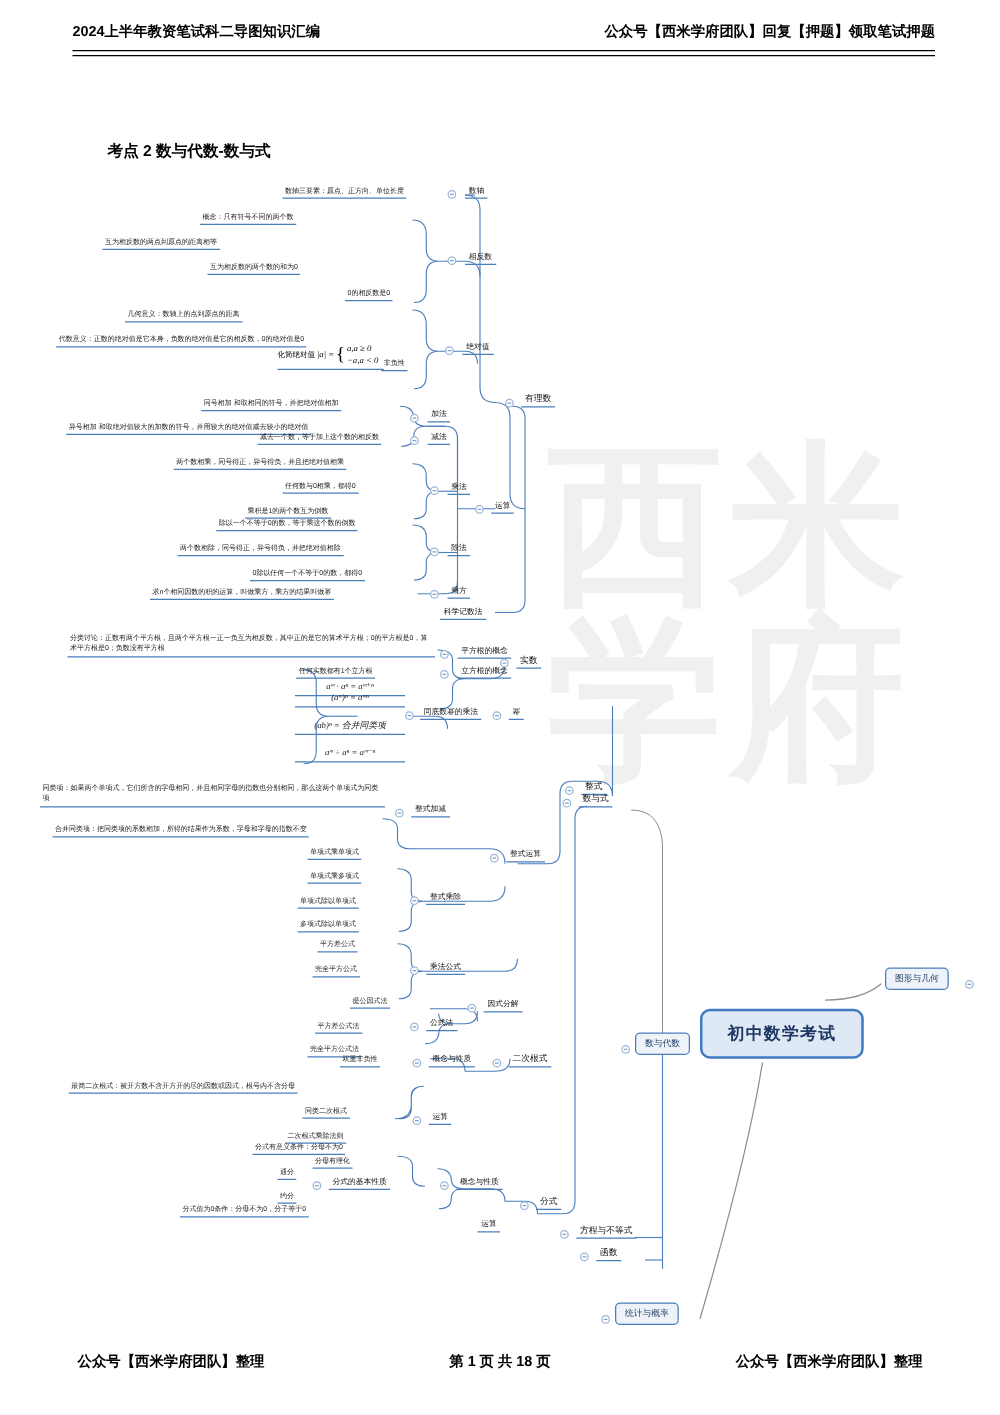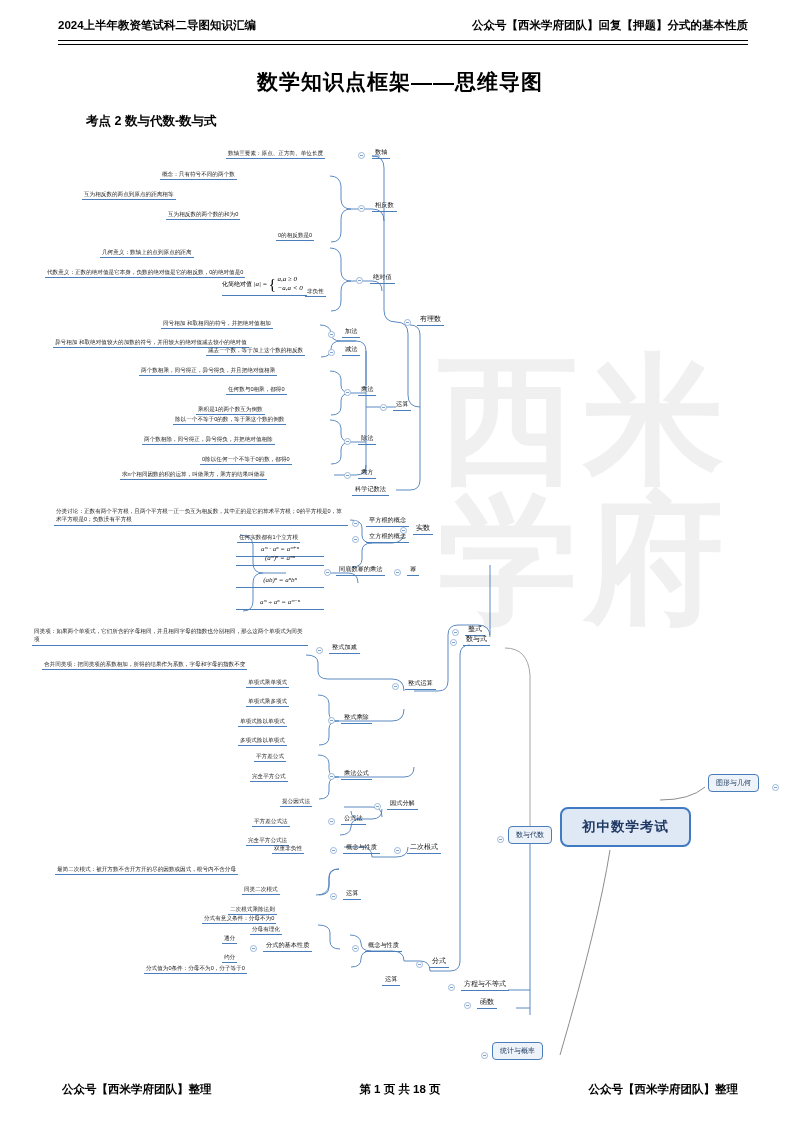--- a/index.html
+++ b/index.html
@@ -64,25 +64,24 @@
   .ftr-c{position:absolute;left:50%;top:0;transform:translateX(-50%);}
   .ftr-r{position:absolute;right:0;top:0;}
 </style>
 </head>
 <body>
 
 <div class="page">
 
   <div class="hdr">
     <div class="hdr-left">2024上半年教资笔试科二导图知识汇编</div>
-    <div class="hdr-right">公众号【西米学府团队】回复【押题】分式的基本性质</div>
+    <div class="hdr-right">公众号【西米学府团队】回复【押题】领取笔试押题</div>
   </div>
   <div class="hdr-rule"></div>
 
-  <div class="title">数学知识点框架——思维导图</div>
   <div class="subtitle">考点 2 数与代数-数与式</div>
 
   <div class="wm wm1">西米学府</div>
 
   <div class="map">
 
     <svg class="links">
       <g fill="none" stroke="#4a7ebb" stroke-width="0.9">
 
         <path d="M372 21 Q384 21 384 33 L384 175 Q384 187 396 187"></path>
@@ -233,21 +232,21 @@
 
     <div class="n" style="left:237px;top:398px;">任何实数都有1个立方根</div>
     <div class="exp" style="left:352px;top:401px;"></div>
     <div class="b" style="left:366px;top:397px;">立方根的概念</div>
 
     <div class="exp" style="left:400px;top:392px;"></div>
     <div class="b big" style="left:413px;top:388px;">实数</div>
 
     <div class="n ctr math" style="left:236px;top:409px;width:84px;">aᵐ · aⁿ = aᵐ⁺ⁿ</div>
     <div class="n ctr math" style="left:236px;top:418px;width:84px;">(aᵐ)ⁿ = aᵐⁿ</div>
-    <div class="n ctr math" style="left:236px;top:440px;width:84px;">(ab)ⁿ = aⁿbⁿ</div>
+    <div class="n ctr math" style="left:236px;top:440px;width:84px;">(ab)ⁿ = 合并同类项</div>
     <div class="n ctr math" style="left:236px;top:462px;width:84px;">aᵐ ÷ aⁿ = aᵐ⁻ⁿ</div>
     <div class="exp" style="left:324px;top:434px;"></div>
     <div class="b" style="left:336px;top:430px;">同底数幂的乘法</div>
     <div class="exp" style="left:394px;top:434px;"></div>
     <div class="b" style="left:407px;top:430px;">幂</div>
 
     <div class="n wrap" style="left:32px;top:492px;width:272px;">同类项：如果两个单项式，它们所含的字母相同，并且相同字母的指数也分别相同，那么这两个单项式为同类项</div>
     <div class="n" style="left:42px;top:525px;">合并同类项：把同类项的系数相加，所得的结果作为系数，字母和字母的指数不变</div>
     <div class="exp" style="left:316px;top:512px;"></div>
     <div class="b" style="left:329px;top:508px;">整式加减</div>

